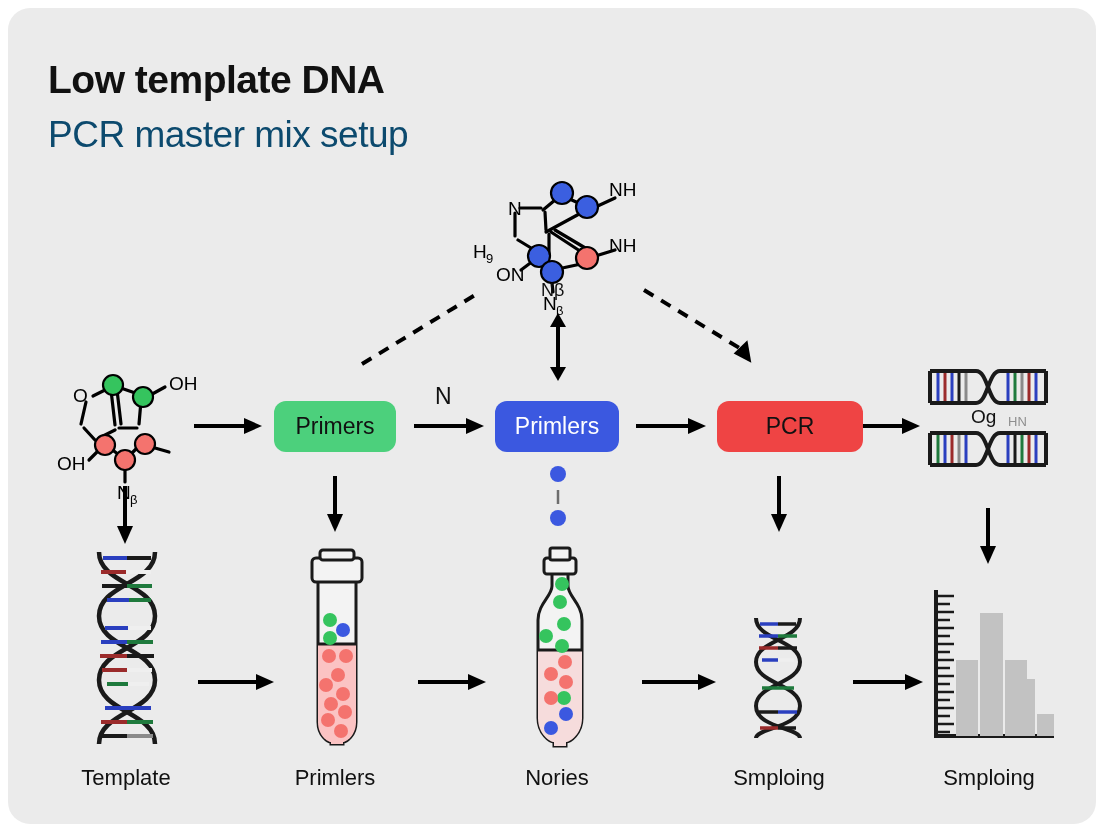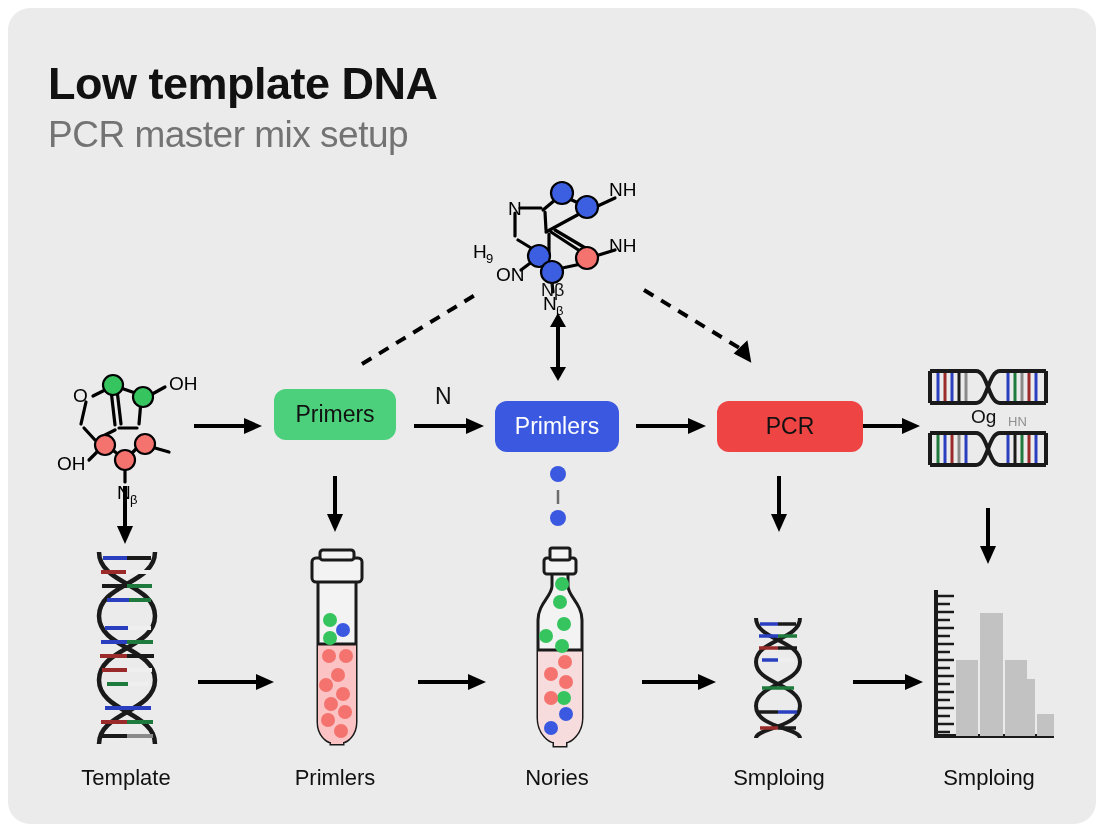--- a/index.html
+++ b/index.html
@@ -21,45 +21,45 @@
     height: 816px;
     background: #ebebeb;
     border-radius: 22px;
     overflow: hidden;
   }
   .abs { position: absolute; }
 
   
   #title {
     left: 40px; top: 50px;
-    font-size: 45px;
+    font-size: 39px;
     font-weight: bold;
     color: #111111;
     letter-spacing: -0.5px;
     white-space: nowrap;
   }
   #subtitle {
     left: 40px; top: 106px;
     font-size: 37px;
     font-weight: normal;
-    color: #737373;
+    color: #0c4a6e;
     letter-spacing: -0.5px;
     white-space: nowrap;
   }
 
   
   .pill {
     border-radius: 12px;
     display: flex;
     align-items: center;
     justify-content: center;
     font-size: 23px;
     white-space: nowrap;
   }
-  #pill-primers  { left: 266px; top: 381px; width: 122px; height: 51px; background: #4cd07c; color: #111111; }
+  #pill-primers  { left: 266px; top: 393px; width: 122px; height: 51px; background: #4cd07c; color: #111111; }
   #pill-primlers { left: 487px; top: 393px; width: 124px; height: 51px; background: #3b58e0; color: #ffffff; }
   #pill-pcr      { left: 709px; top: 393px; width: 146px; height: 51px; background: #ef4444; color: #111111; }
 
   
   .freetext { font-size: 23px; color: #111111; white-space: nowrap; }
   #label-N   { left: 427px; top: 375px; }
   #label-Np  { left: 533px; top: 272px; font-size: 18px; }
   #label-Og  { left: 963px; top: 398px; font-size: 19px; }
   #label-HN  { left: 1000px; top: 406px; font-size: 13px; color: #8f8f8f; }
 

